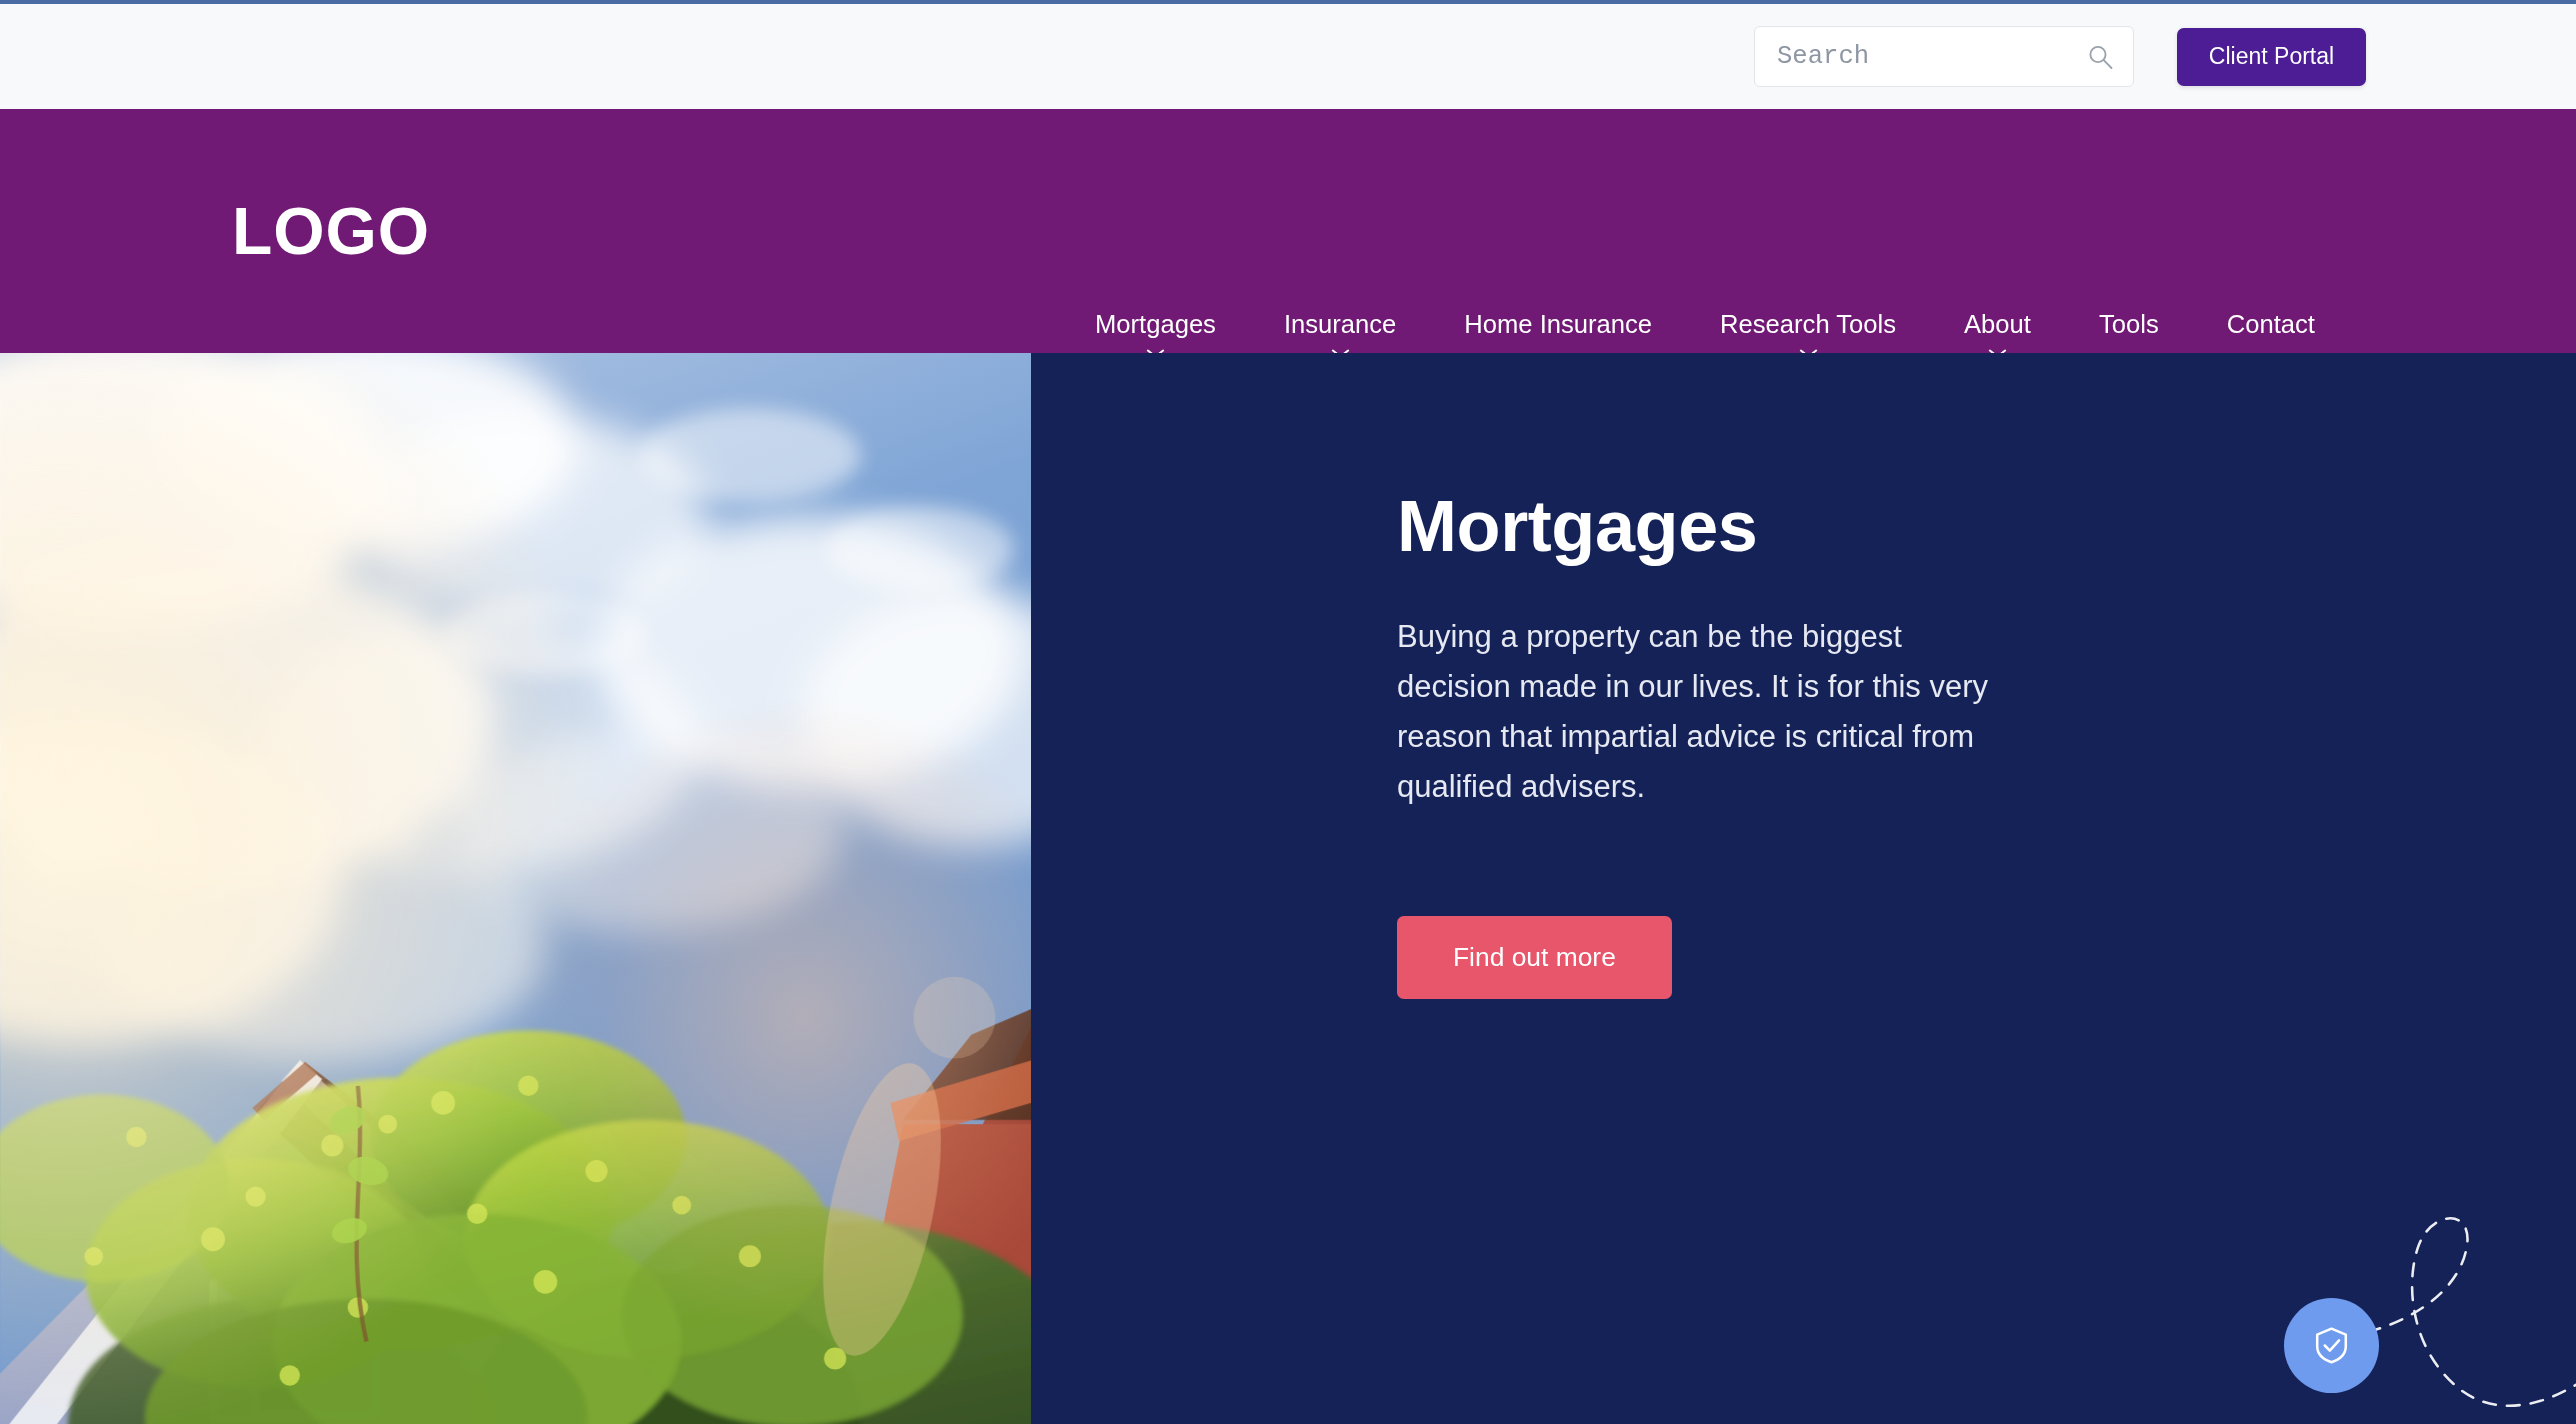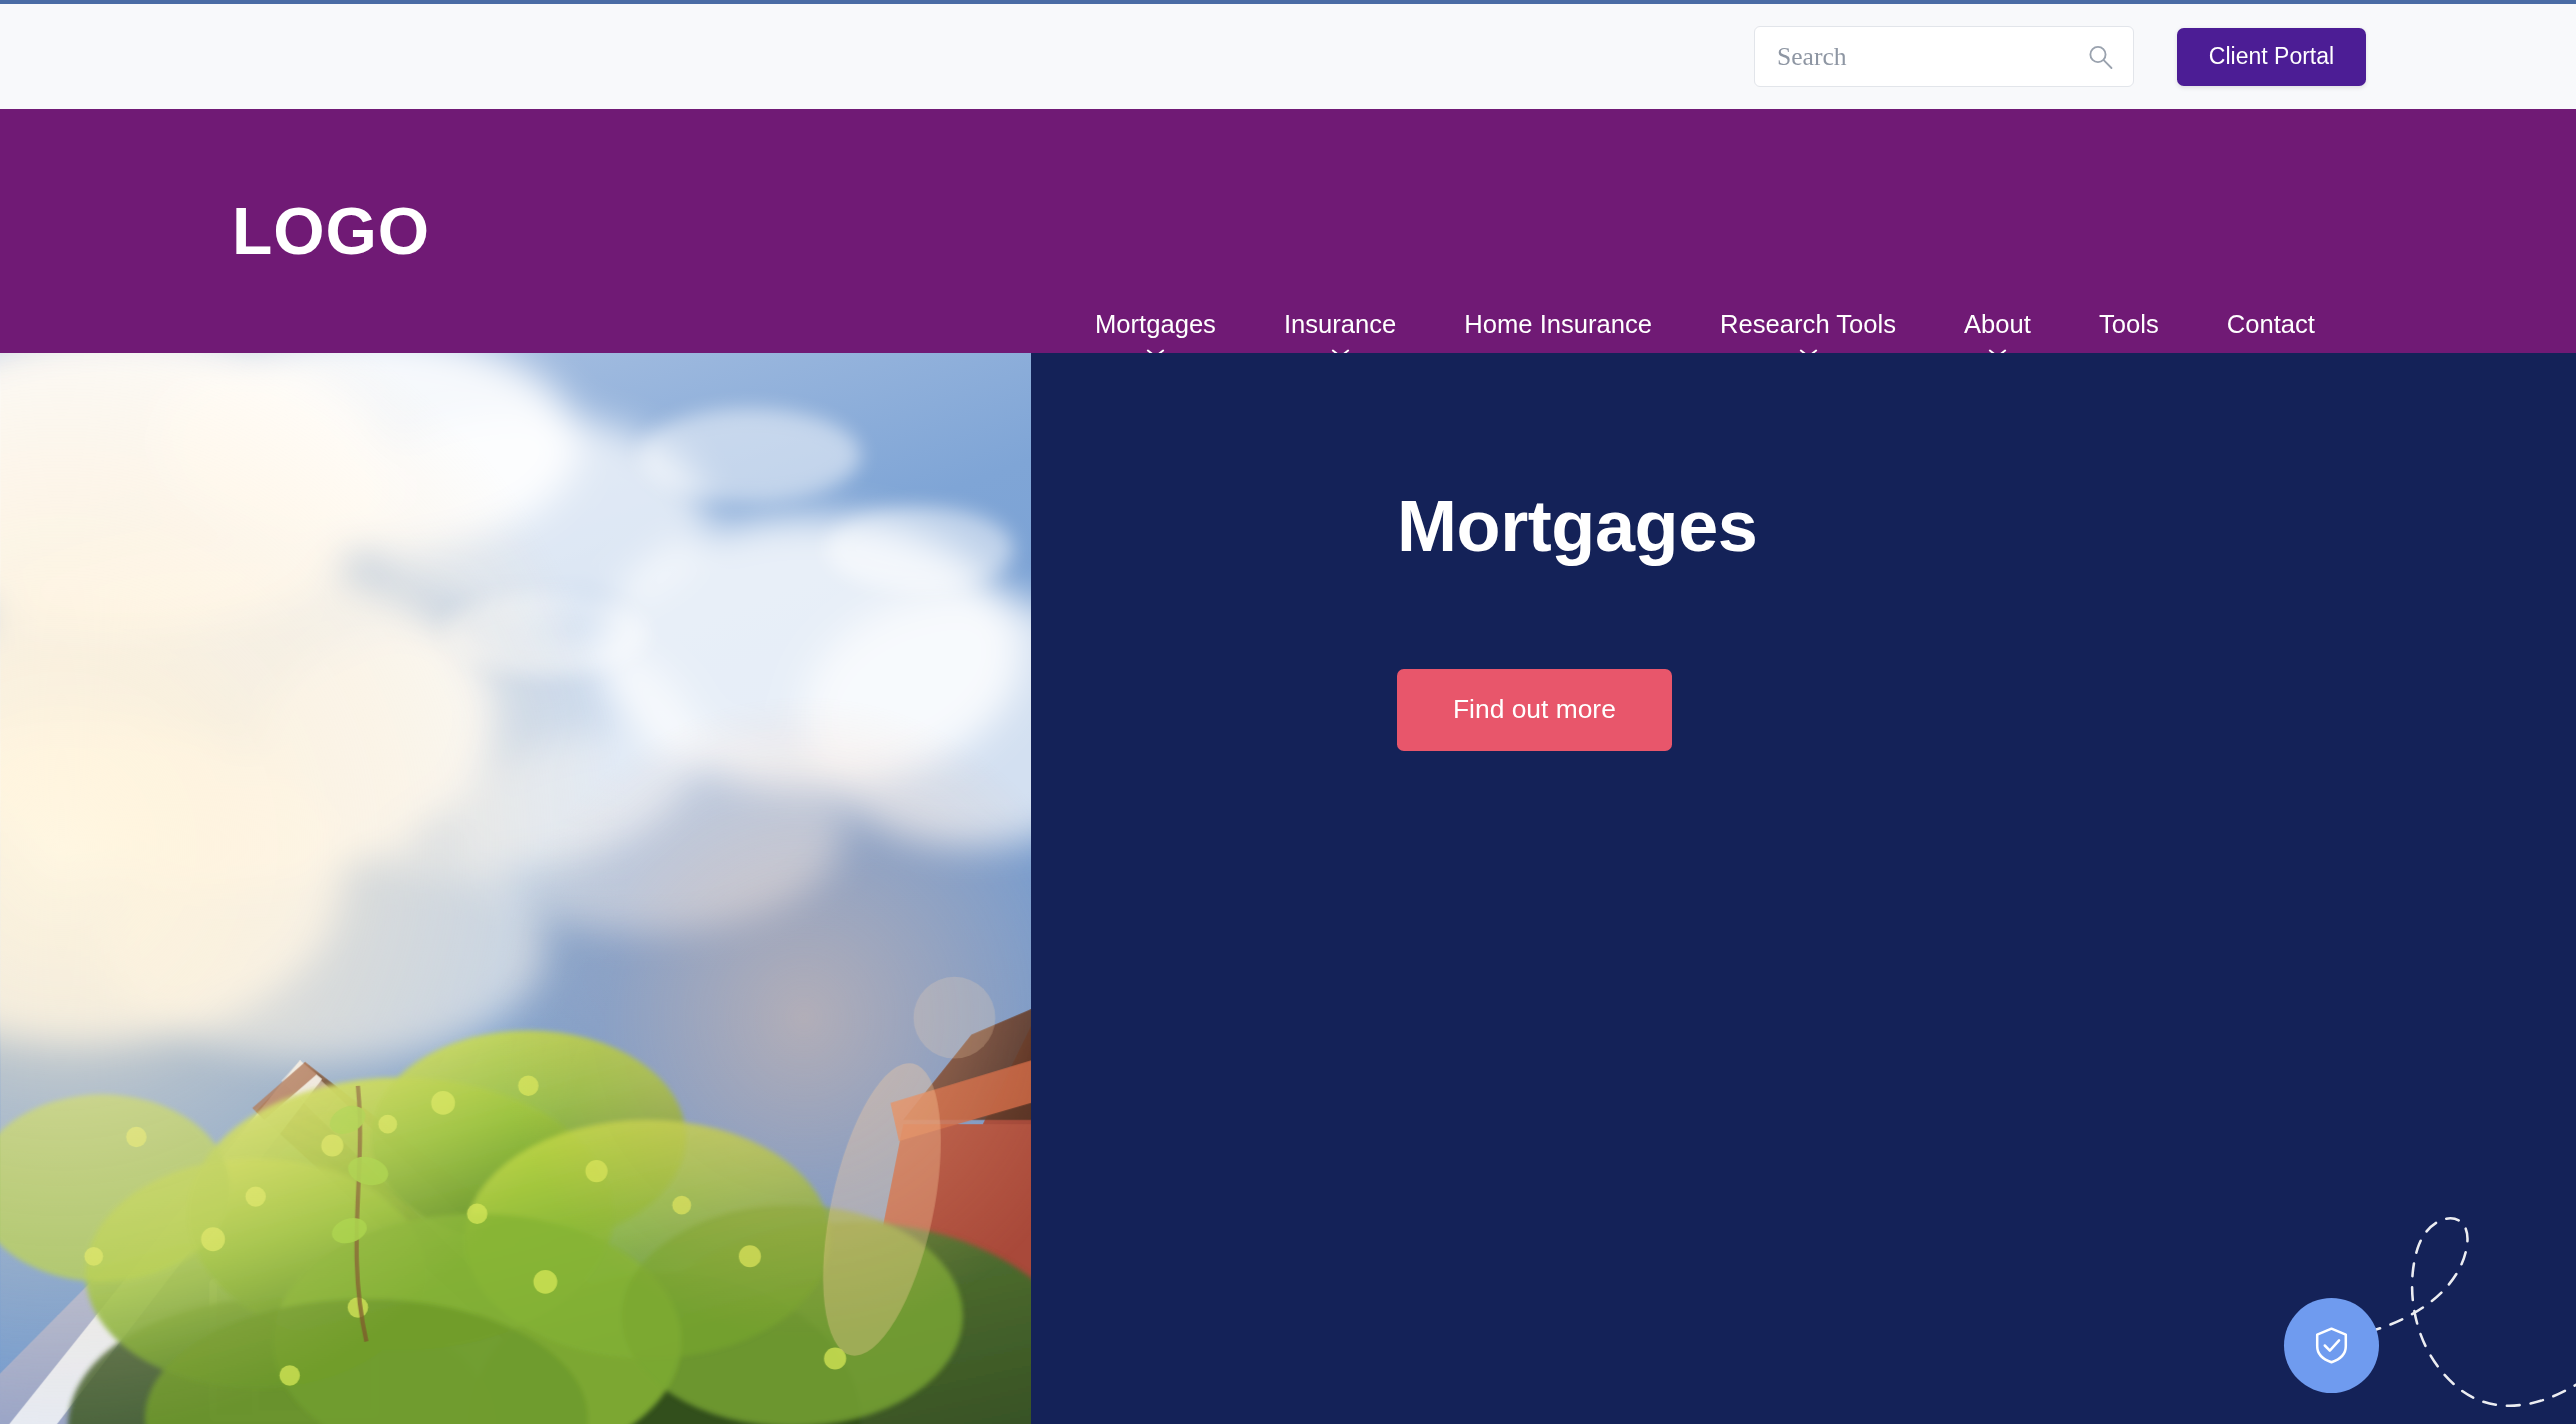--- a/index.html
+++ b/index.html
@@ -51,21 +51,21 @@
     height: 61px;
     margin-right: 43px;
   }
 
   .search-input {
     width: 100%;
     height: 100%;
     border: 0.9px solid #e2e5ea;
     border-radius: 6px;
     background: #ffffff;
-    font-family: Liberation Serif, serif;
+    font-family: Liberation Mono, monospace;
     font-size: 25.6px;
     color: #8e96a3;
     padding: 0 60px 0 22px;
     outline: none;
   }
   .search-input::placeholder { color: #8e96a3; }
 
   .search-icon {
     position: absolute;
     right: 20.4px;
@@ -454,20 +454,21 @@
         <rect width="1210" height="1258" fill="url(#flare)"></rect>
         <rect width="1210" height="1258" fill="url(#flare2)"></rect>
 
         <ellipse cx="1035" cy="1005" rx="60" ry="175" fill="#ffd1a0" opacity="0.33" transform="rotate(12 1035 1005)"></ellipse>
         <circle cx="1120" cy="780" r="48" fill="#ffd9b0" opacity="0.22"></circle>
       </svg>
     </div>
 
     <div class="hero-content">
       <h1 class="hero-title">Mortgages</h1>
+      <p class="hero-desc">Buying a property can be the biggest decision made in our lives. It is for this very reason that impartial advice is critical from qualified advisers.</p>
       <button class="hero-cta">Find out more</button>
     </div>
 
     <div class="deco-dash">
       <svg viewBox="0 0 300 290" width="256" height="247" fill="none" stroke="#ffffff" stroke-width="3" stroke-dasharray="15 13" stroke-linecap="round" opacity="0.92">
         <path d="M-8 170 C 60 160, 128 120, 136 62
                  C 142 18, 92 22, 78 66
                  C 62 116, 74 190, 128 232
                  C 186 276, 268 236, 312 186"></path>
       </svg>

